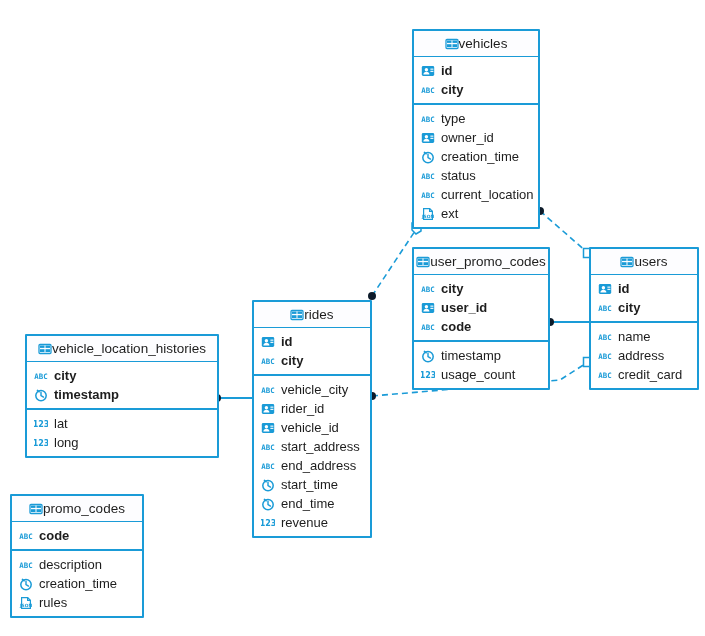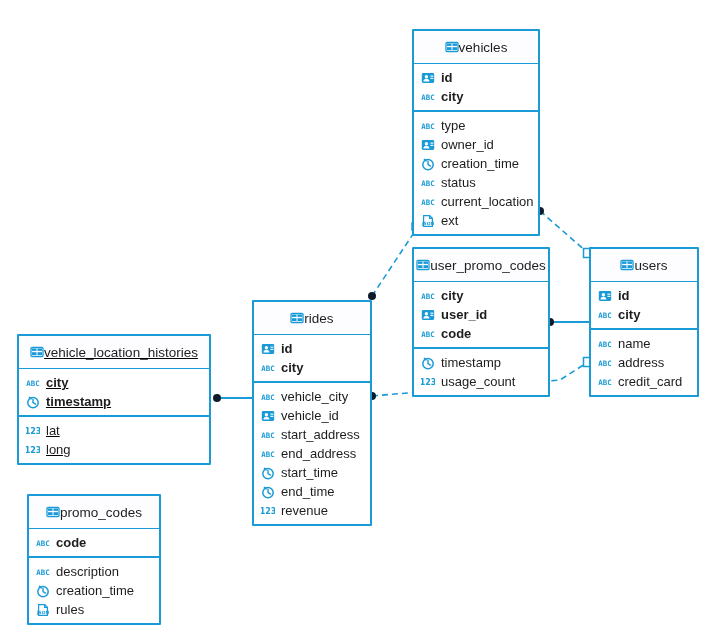--- a/index.html
+++ b/index.html
@@ -15,21 +15,21 @@
 
   .table-box{
     position:absolute;
     box-sizing:border-box;
     border:2px solid #1a9bd7;
     background:#ffffff;
     border-radius:1px;
   }
   .tbl-header{
     box-sizing:border-box;
-    height:33px;
+    height:26px;
     background:#fdfdff;
     border-bottom:1px solid #1a9bd7;
     display:flex;align-items:center;justify-content:center;
     font-size:13.5px;
     color:#1d1d1d;
   }
   .tbl-section{
     box-sizing:border-box;
     padding:4px 8px 4px 0;
   }
@@ -346,20 +346,32 @@
           <div class="row">
             <span class="ic">
               <svg viewBox="0 0 14 14">
                 <rect x="0.8" y="2" width="12.4" height="10" rx="1.4" fill="#1a9bd7"></rect>
                 <circle cx="5.4" cy="5.7" r="1.7" fill="#ffffff"></circle>
                 <path d="M2.4 10.4c0-1.7 1.4-2.6 3-2.6s3 0.9 3 2.6z" fill="#ffffff"></path>
                 <rect x="9.4" y="4.6" width="3" height="1.1" fill="#ffffff"></rect>
                 <rect x="9.4" y="6.8" width="3" height="1.1" fill="#ffffff"></rect>
               </svg>
             </span>
+            <span>rider_id</span>
+          </div>
+          <div class="row">
+            <span class="ic">
+              <svg viewBox="0 0 14 14">
+                <rect x="0.8" y="2" width="12.4" height="10" rx="1.4" fill="#1a9bd7"></rect>
+                <circle cx="5.4" cy="5.7" r="1.7" fill="#ffffff"></circle>
+                <path d="M2.4 10.4c0-1.7 1.4-2.6 3-2.6s3 0.9 3 2.6z" fill="#ffffff"></path>
+                <rect x="9.4" y="4.6" width="3" height="1.1" fill="#ffffff"></rect>
+                <rect x="9.4" y="6.8" width="3" height="1.1" fill="#ffffff"></rect>
+              </svg>
+            </span>
             <span>vehicle_id</span>
           </div>
           <div class="row">
             <span class="ic">
               <svg viewBox="0 0 14 14">
                 <text x="7" y="10.2" font-family="DejaVu Sans Mono, monospace" font-size="7.4" font-weight="bold" fill="#1a9bd7" text-anchor="middle">ABC</text>
               </svg>
             </span>
             <span>start_address</span>
           </div>
@@ -394,21 +406,21 @@
           <div class="row">
             <span class="ic">
               <svg viewBox="0 0 14 14">
                 <text x="7" y="10.4" font-family="DejaVu Sans, sans-serif" font-size="8" font-weight="bold" fill="#1a9bd7" text-anchor="middle">123</text>
               </svg>
             </span>
             <span>revenue</span>
           </div>
         </div>
       </div>
-      <div class="table-box" style="left: 17px; top: 334px; width: 194px; text-decoration: underline;">
+      <div class="table-box" style="left: 25px; top: 334px; width: 194px;">
         <div class="tbl-header">
           <span class="ic">
             <svg viewBox="0 0 14 14">
               <rect x="1" y="2.5" width="12" height="9" rx="1" fill="none" stroke="#1a9bd7" stroke-width="1.3"></rect>
               <rect x="2" y="3.5" width="4.5" height="2.4" fill="#1a9bd7"></rect>
               <rect x="7.5" y="3.5" width="4.5" height="2.4" fill="#1a9bd7"></rect>
               <rect x="2" y="7.2" width="4.5" height="2.8" fill="#1a9bd7"></rect>
               <rect x="7.5" y="7.2" width="4.5" height="2.8" fill="#1a9bd7"></rect>
             </svg>
           </span>
@@ -446,21 +458,21 @@
           <div class="row">
             <span class="ic">
               <svg viewBox="0 0 14 14">
                 <text x="7" y="10.4" font-family="DejaVu Sans, sans-serif" font-size="8" font-weight="bold" fill="#1a9bd7" text-anchor="middle">123</text>
               </svg>
             </span>
             <span>long</span>
           </div>
         </div>
       </div>
-      <div class="table-box" style="left: 27px; top: 494px; width: 134px;">
+      <div class="table-box" style="left: 10px; top: 494px; width: 134px;">
         <div class="tbl-header">
           <span class="ic">
             <svg viewBox="0 0 14 14">
               <rect x="1" y="2.5" width="12" height="9" rx="1" fill="none" stroke="#1a9bd7" stroke-width="1.3"></rect>
               <rect x="2" y="3.5" width="4.5" height="2.4" fill="#1a9bd7"></rect>
               <rect x="7.5" y="3.5" width="4.5" height="2.4" fill="#1a9bd7"></rect>
               <rect x="2" y="7.2" width="4.5" height="2.8" fill="#1a9bd7"></rect>
               <rect x="7.5" y="7.2" width="4.5" height="2.8" fill="#1a9bd7"></rect>
             </svg>
           </span>

